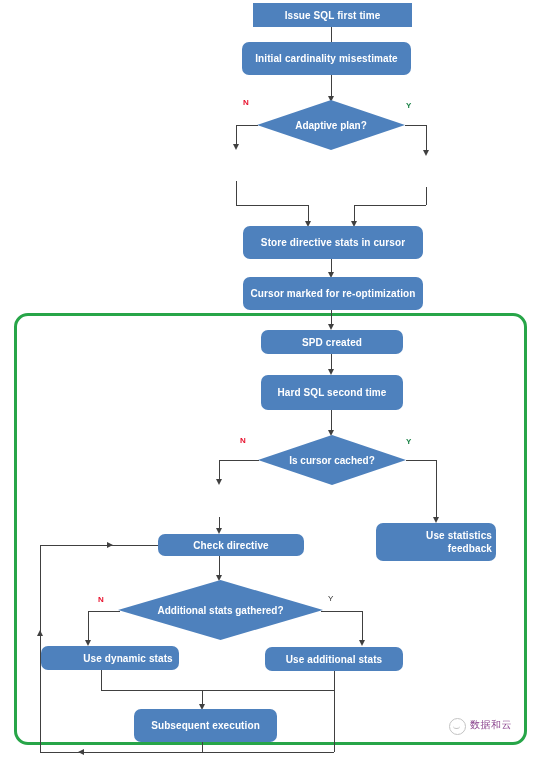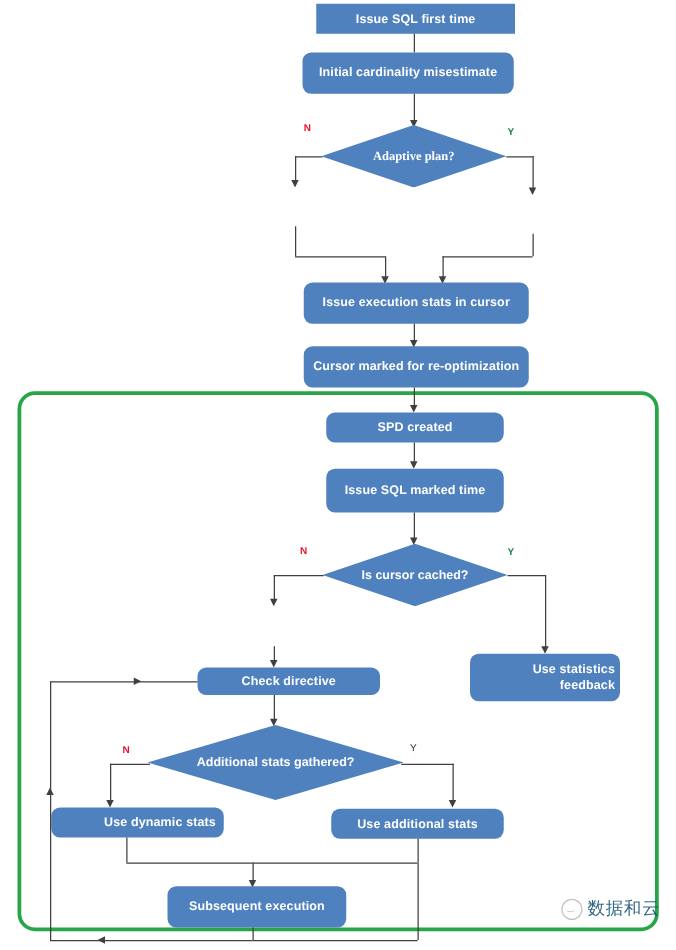--- a/index.html
+++ b/index.html
@@ -104,24 +104,24 @@
     position: absolute;
     border: 3px solid #27A548;
     border-radius: 14px;
     box-sizing: border-box;
     background: transparent;
   }
 
   #watermark {
     position: absolute;
     display: flex;
-    align-items: flex-end;
+    align-items: flex-start;
     gap: 4px;
-    color: #0c4a6e;
-    font-size: 14px;
+    color: #701a75;
+    font-size: 10px;
     font-family: "DejaVu Sans", sans-serif;
     white-space: nowrap;
     opacity: 0.85;
   }
   #watermark .wm-logo {
     width: 15px; height: 15px;
     border-radius: 50%;
     border: 1.5px solid #b8b8b8;
     position: relative;
     flex: none;
@@ -149,21 +149,21 @@
 
   <div class="edge v" style="left:331px; top:27px; height:15px;"></div>
 
   <div class="node round" style="left:242px; top:42px; width:169px; height:33px;">
     <span>Initial cardinality misestimate</span>
   </div>
 
   <div class="edge v" style="left:331px; top:75px; height:24px;"></div>
   <div class="arrow-down" style="left:327.5px; top:96px;"></div>
 
-  <div class="diamond-wrap" style="left:257px; top:100px; width:148px; height:50px;font-family:Liberation Serif, serif;">
+  <div class="diamond-wrap" style="left:257px; top:100px; width:148px; height:50px;">
     <svg class="diamond-shape" viewBox="0 0 148 50" preserveAspectRatio="none">
       <polygon points="74,0 148,25 74,50 0,25" fill="#4E81BD"></polygon>
     </svg>
     <div class="diamond-label">Adaptive plan?</div>
   </div>
 
   <div class="branch-label label-n" style="left:243px; top:98px;">N</div>
   <div class="edge h" style="left:236px; top:125px; width:22px;"></div>
   <div class="edge v" style="left:236px; top:125px; height:22px;"></div>
   <div class="arrow-down" style="left:232.5px; top:144px;"></div>
@@ -179,42 +179,42 @@
   <div class="edge h" style="left:236px; top:205px; width:72px;"></div>
   <div class="edge v" style="left:308px; top:205px; height:19px;"></div>
   <div class="arrow-down" style="left:304.5px; top:221px;"></div>
 
   <div class="edge v" style="left:426px; top:187px; height:18px;"></div>
   <div class="edge h" style="left:354px; top:205px; width:72px;"></div>
   <div class="edge v" style="left:354px; top:205px; height:19px;"></div>
   <div class="arrow-down" style="left:350.5px; top:221px;"></div>
 
   <div class="node round" style="left:243px; top:226px; width:180px; height:33px;">
-    <span>Issue execution stats in cursor</span>
+    <span>Store directive stats in cursor</span>
   </div>
 
   <div class="edge v" style="left:331px; top:259px; height:16px;"></div>
   <div class="arrow-down" style="left:327.5px; top:272px;"></div>
 
   <div class="node round" style="left:243px; top:277px; width:180px; height:33px;">
     <span>Cursor marked for re-optimization</span>
   </div>
 
   <div class="edge v" style="left:331px; top:310px; height:17px;"></div>
   <div class="arrow-down" style="left:327.5px; top:324px;"></div>
 
   <div class="node round" style="left:261px; top:330px; width:142px; height:24px;">
     <span>SPD created</span>
   </div>
 
   <div class="edge v" style="left:331px; top:354px; height:18px;"></div>
   <div class="arrow-down" style="left:327.5px; top:369px;"></div>
 
   <div class="node round" style="left:261px; top:375px; width:142px; height:35px;">
-    <span>Issue SQL marked time</span>
+    <span>Hard SQL second time</span>
   </div>
 
   <div class="edge v" style="left:331px; top:410px; height:24px;"></div>
   <div class="arrow-down" style="left:327.5px; top:430px;"></div>
 
   <div class="diamond-wrap" style="left:258px; top:435px; width:148px; height:50px;">
     <svg class="diamond-shape" viewBox="0 0 148 50" preserveAspectRatio="none">
       <polygon points="74,0 148,25 74,50 0,25" fill="#4E81BD"></polygon>
     </svg>
     <div class="diamond-label">Is cursor cached?</div>

